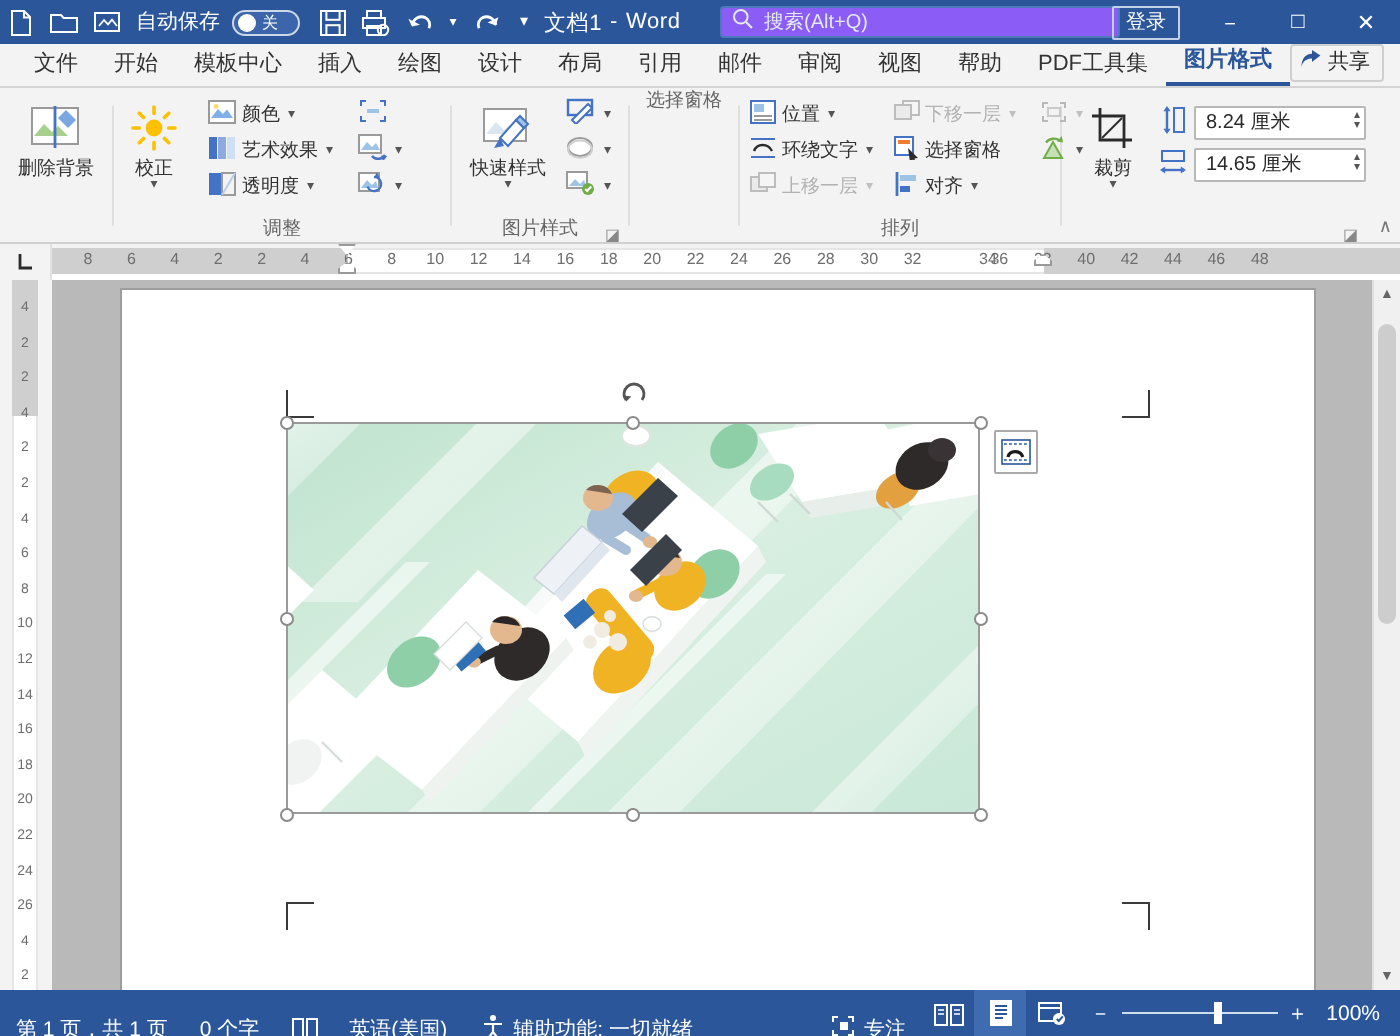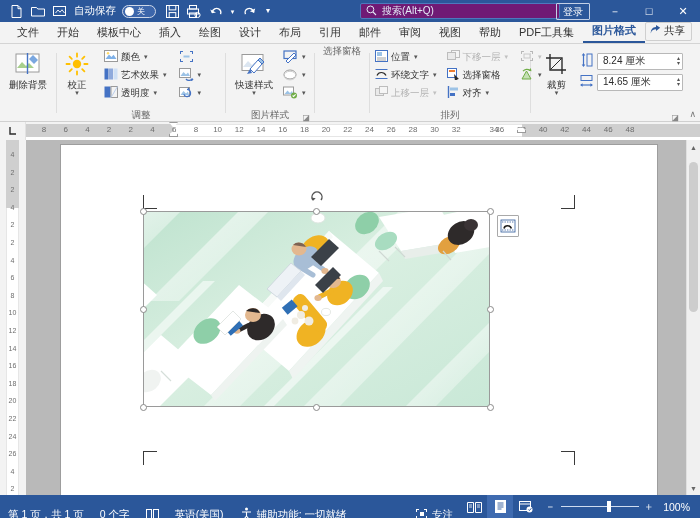--- a/index.html
+++ b/index.html
@@ -11,42 +11,42 @@
     color:#2b2b2b;
     -webkit-font-smoothing: antialiased;
   }
   .app { width:700px; height:518px; position:relative; display:flex; flex-direction:column; }
 
   
   .titlebar {
     height:22px; background:#2b579a; color:#fff;
     display:flex; align-items:center; flex:0 0 22px; position:relative;
   }
-  .qat { display:flex; align-items:center; gap:2px; padding-left:6px; }
+  .qat { display:flex; align-items:center; gap:2px; }
   .qat-btn {
     width:20px; height:18px; display:flex; align-items:center; justify-content:center;
     color:#fff; font-size:11px; line-height:1; border-radius:2px;
   }
   .qat-btn svg { display:block; }
   .autosave-label { font-size:10.5px; margin:0 4px 0 2px; white-space:nowrap; }
   .toggle {
     width:34px; height:13px; border-radius:7px; border:1px solid #cfd8e8;
     background:#3c66ab; position:relative; display:flex; align-items:center;
   }
   .toggle .knob {
     width:9px; height:9px; border-radius:50%; background:#fff; margin-left:2px;
   }
   .toggle .tgl-txt { font-size:8px; margin-left:3px; color:#fff; }
   .title-text {
     position:absolute; left:272px; top:0; height:22px;
     display:flex; align-items:center; font-size:11px; letter-spacing:.3px;
   }
   .searchbox {
     position:absolute; left:360px; top:3px; width:200px; height:16px;
-    background:#701a75; border:1px solid #4d79bd; border-radius:2px;
+    background:#8b5cf6; border:1px solid #4d79bd; border-radius:2px;
     display:flex; align-items:center; padding-left:5px; gap:5px;
   }
   .searchbox .sq { font-size:10px; color:#dbe4f3; }
   .search-ph { font-size:10px; color:#e3eaf6; }
   .win-right { position:absolute; right:0; top:0; height:22px; display:flex; align-items:center; }
   .signin {
     border:1px solid #c3d0e6; font-size:10px; padding:1px 6px; margin-right:8px;
     border-radius:1px; line-height:13px;
   }
   .wbtn { width:34px; height:22px; display:flex; align-items:center; justify-content:center; font-size:11px; }
@@ -242,20 +242,25 @@
         <svg width="13" height="11" viewBox="0 0 13 11">
             <path d="M11 6.5C10 3 7 1.6 4.4 2.8c-2 .9-2.8 3.3-1.9 5.3" fill="none" stroke="#fff" stroke-width="1.4"></path>
             <path d="M12.2 2.6l-1.3 4.1-4.1-1.4z" fill="#fff"></path>
           </svg>
       </div>
       <div class="qat-btn" style="width:14px">
           <span style="font-size:8px">▾</span>
         </div>
     </div>
 
+    <div class="title-text">
+      <span>文档1</span>
+      <span style="margin:0 4px">-</span>
+      <span>Word</span>
+    </div>
 
     <div class="searchbox">
       <span class="sq">
         <svg width="11" height="11" viewBox="0 0 11 11">
             <circle cx="4.4" cy="4.4" r="3.4" fill="none" stroke="#e3eaf6"></circle>
             <path d="M7 7l3 3" stroke="#e3eaf6" stroke-width="1.1"></path>
           </svg>
       </span>
       <span class="search-ph">搜索(Alt+Q)</span>
     </div>

